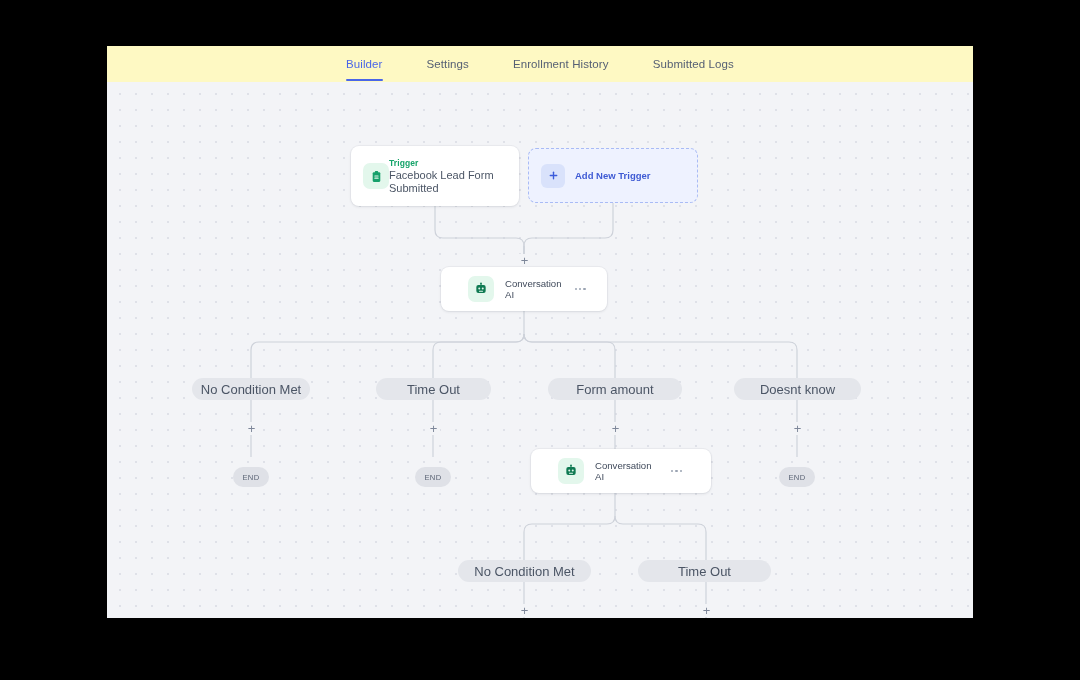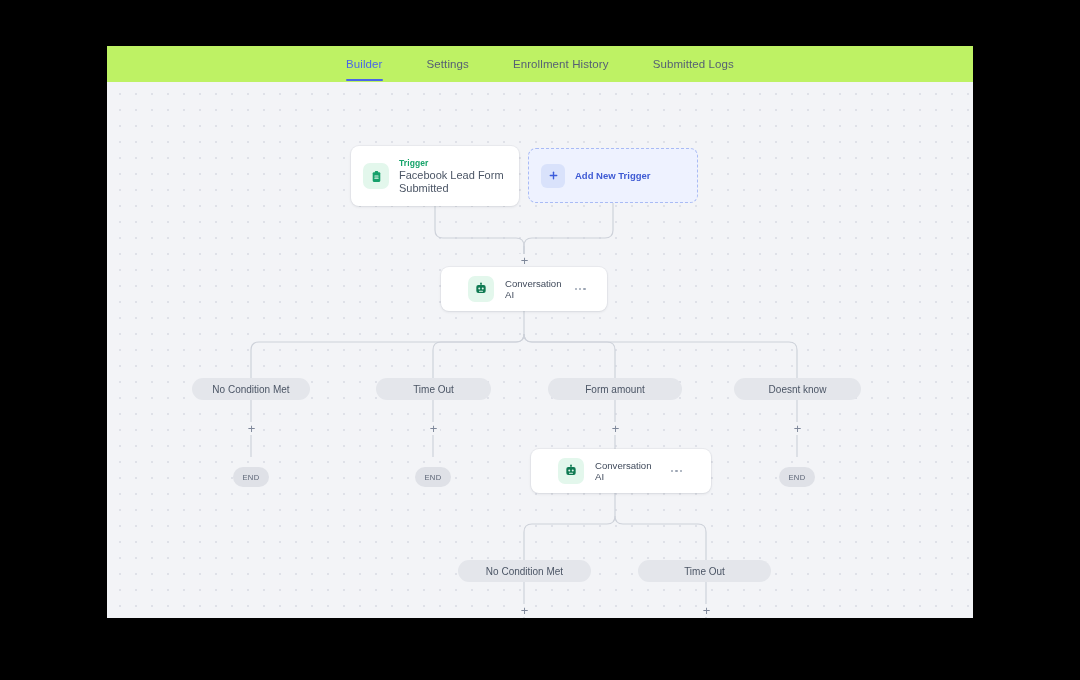--- a/index.html
+++ b/index.html
@@ -15,21 +15,21 @@
     left: 107px; top: 46px;
     width: 866px; height: 572px;
     background: #ffffff;
     overflow: hidden;
   }
 
   
   #tabbar {
     position: relative;
     height: 36px;
-    background: #bef264;
+    background: #fef9c3;
     display: flex;
     align-items: center;
     justify-content: center;
     gap: 10px;
     z-index: 5;
   }
   .tab {
     position: relative;
     font-size: 11.5px;
     color: #566074;
@@ -71,21 +71,20 @@
   .card {
     background: #ffffff;
     border-radius: 8px;
     box-shadow: 0 1px 3px rgba(25,35,60,.10), 0 0 0 1px rgba(30,40,70,.035);
   }
   #trigger-card {
     left: 244px; top: 64px;
     width: 168px; height: 60px;
     display: flex; align-items: center;
     padding: 0 12px;
-    gap: 10px;
   }
   .icon-chip {
     width: 26px; height: 26px;
     border-radius: 7px;
     background: #e3f7ec;
     display: flex; align-items: center; justify-content: center;
     flex: 0 0 auto;
   }
   .trig-text { display: flex; flex-direction: column; gap: 1px; }
   .trig-kind { font-size: 8.5px; color: #16a46a; font-weight: 700; letter-spacing:.1px; }
@@ -126,21 +125,21 @@
   }
   .dots i { width: 2.4px; height: 2.4px; border-radius: 50%; background: #9aa3b2; display:block; }
 
   
   .pill {
     position: absolute;
     height: 22px;
     background: #e4e6eb;
     border-radius: 12px;
     display: flex; align-items: center; justify-content: center;
-    font-size: 10px; color: #4b5565;
+    font-size: 13px; color: #4b5565;
     padding: 0 14px;
     white-space: nowrap;
     cursor: pointer;
   }
 
   
   .end-pill {
     position: absolute;
     width: 36px; height: 20px;
     background: #dfe1e7;

